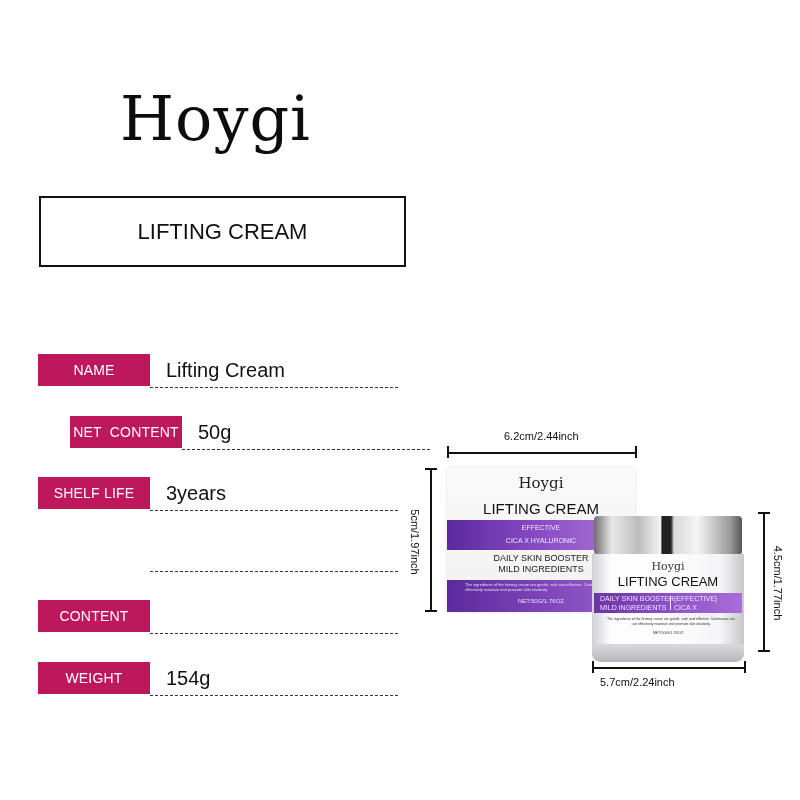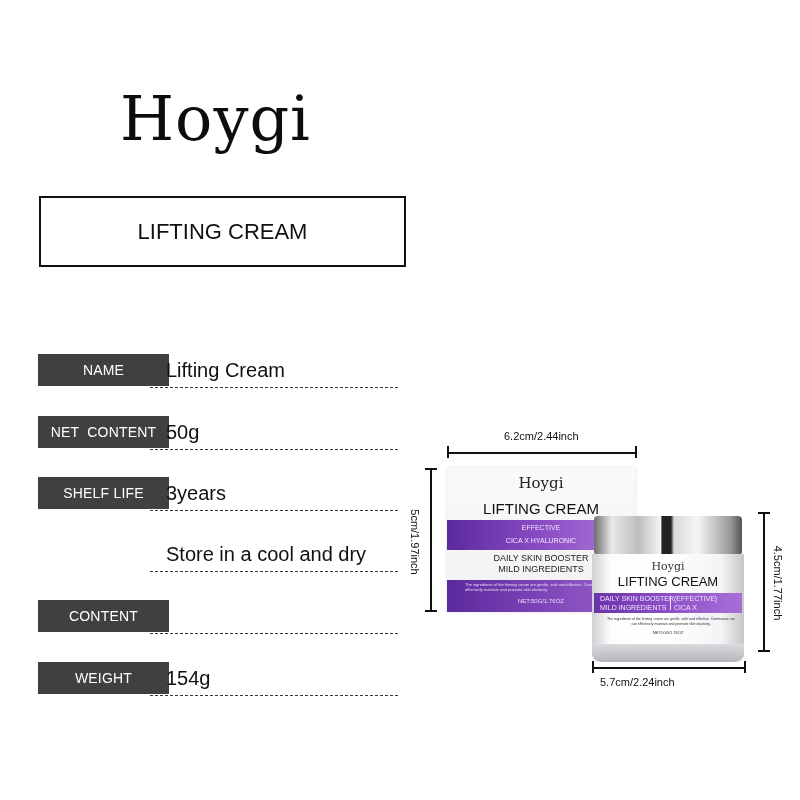--- a/index.html
+++ b/index.html
@@ -4,21 +4,21 @@
 <style>
   html, body { margin:0; padding:0; }
   body { width:800px; height:800px; background:#ffffff; position:relative; overflow:hidden;
          font-family:"Liberation Sans", "DejaVu Sans", sans-serif; color:#111; }
   .abs { position:absolute; }
   .brand { left:120px; top:88px; width:200px; text-align:left; font-family:"DejaVu Serif","Liberation Serif",serif;
            font-size:62px; letter-spacing:1px; color:#0d0d0d; line-height:1; font-weight:normal; }
   .title-box { left:39px; top:196px; width:367px; height:71px; border:2px solid #111; box-sizing:border-box;
                display:flex; align-items:center; justify-content:center; font-size:22px; color:#111; }
   .spec-row { left:38px; width:360px; height:36px; }
-  .spec-label { position:absolute; left:0; top:0; width:131px; height:32px; background:#404040; color:#fff;
+  .spec-label { position:absolute; left:0; top:0; width:112px; height:32px; background:#be185d; color:#fff;
                 display:flex; align-items:center; justify-content:center; font-size:14px; font-weight:normal; letter-spacing:0.2px; }
   .spec-value { position:absolute; left:128px; top:0; height:32px; display:flex; align-items:center; font-size:20px; color:#111; white-space:nowrap; }
   .spec-value.small { font-size:15.5px; }
   .spec-dash { position:absolute; left:112px; top:33px; width:248px; border-top:1px dashed #333; }
 
   
   .hline { height:2px; background:#111; }
   .vline { width:2px; background:#111; }
   .cap-v { width:2px; height:12px; background:#111; }
   .cap-h { width:12px; height:2px; background:#111; }
@@ -62,32 +62,31 @@
 
 <div class="abs title-box">
   <span>LIFTING CREAM</span>
 </div>
 
 <div class="abs spec-row" style="top:354px;">
   <div class="spec-label">NAME</div>
   <div class="spec-value">Lifting Cream</div>
   <div class="spec-dash"></div>
 </div>
-<div class="abs spec-row" style="top:416px;">
+<div class="abs spec-row" style="top:416px;margin-left:32px;">
   <div class="spec-label" style="white-space:pre;">NET  CONTENT</div>
   <div class="spec-value">50g</div>
   <div class="spec-dash"></div>
 </div>
 <div class="abs spec-row" style="top:477px;">
   <div class="spec-label">SHELF LIFE</div>
   <div class="spec-value">3years</div>
   <div class="spec-dash"></div>
 </div>
 <div class="abs spec-row" style="top:538px;">
-  <div class="spec-value">Store in a cool and dry</div>
   <div class="spec-dash"></div>
 </div>
 <div class="abs spec-row" style="top:600px;">
   <div class="spec-label">CONTENT</div>
   <div class="spec-dash"></div>
 </div>
 <div class="abs spec-row" style="top:662px;">
   <div class="spec-label">WEIGHT</div>
   <div class="spec-value">154g</div>
   <div class="spec-dash"></div>

